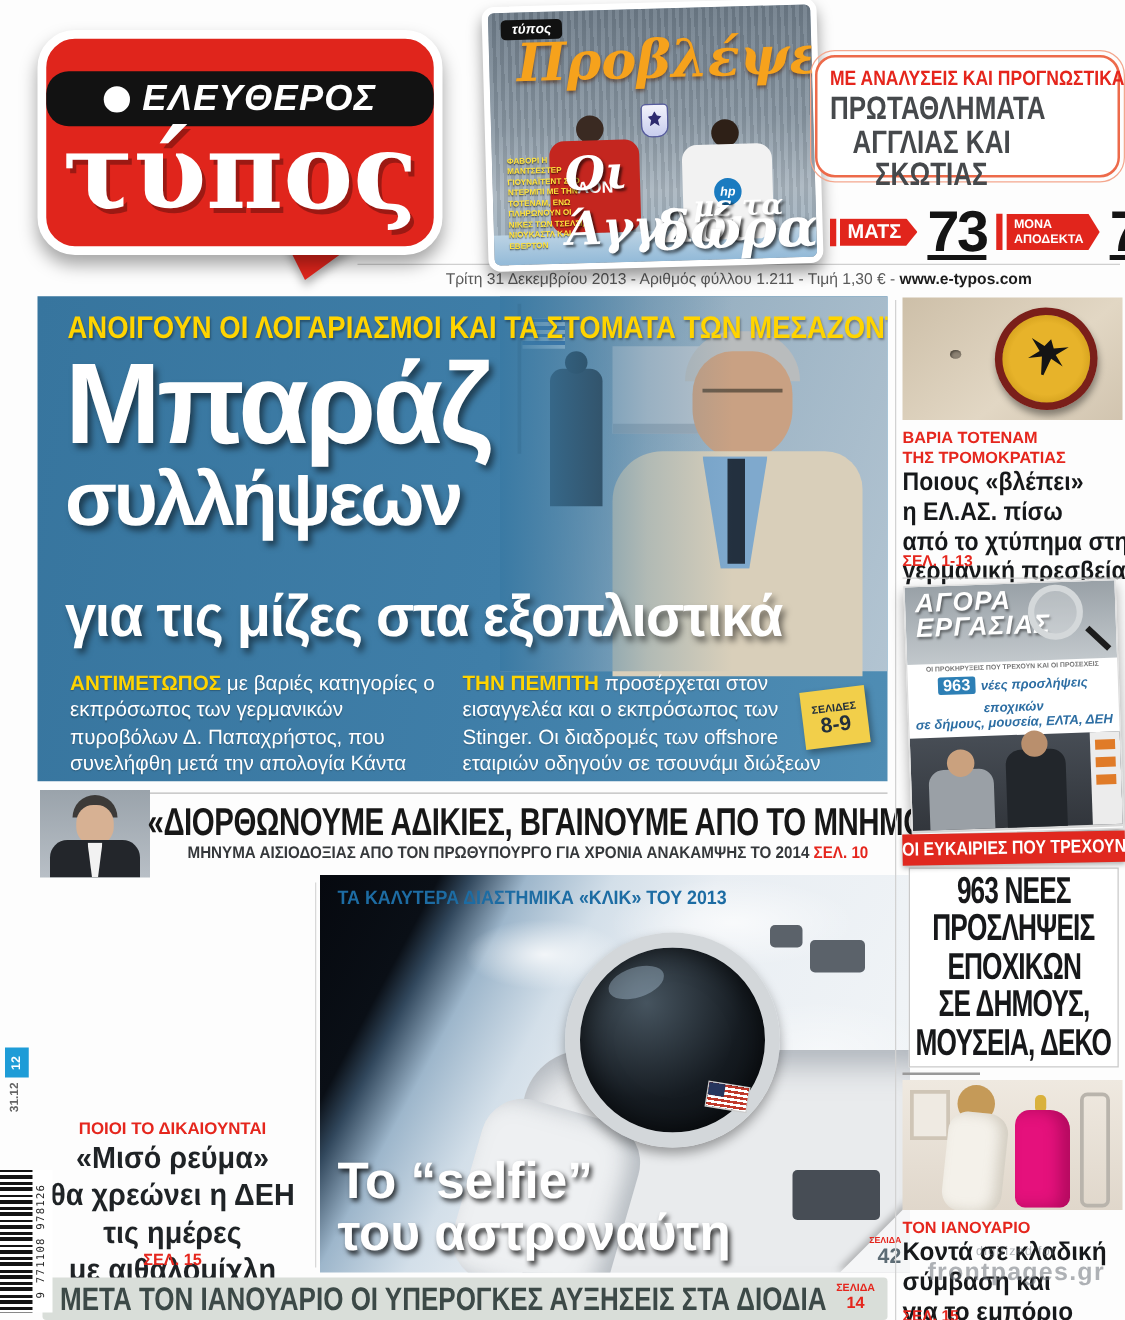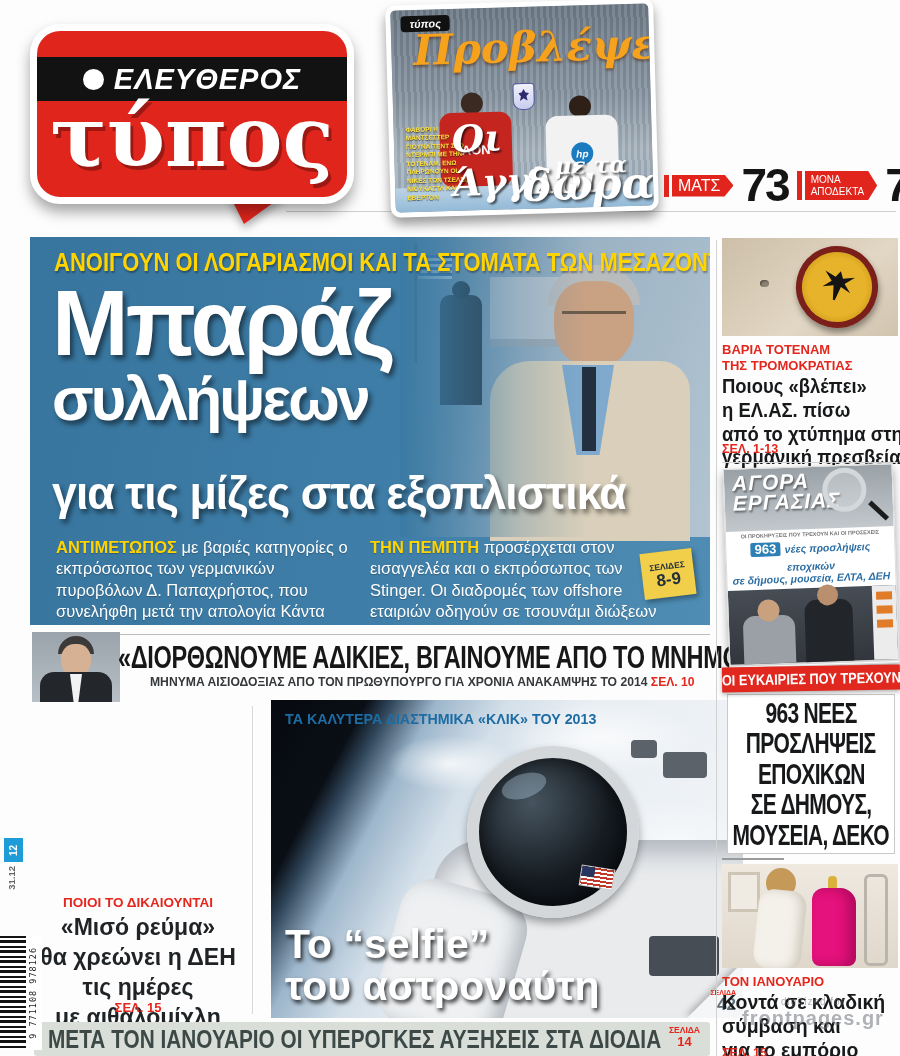--- a/index.html
+++ b/index.html
@@ -6,21 +6,21 @@
   .page{position:relative;width:900px;height:1056px;background:#fdfdfd;overflow:hidden;
         font-family:"Liberation Sans",sans-serif;}
 
   
   .logo{position:absolute;left:30px;top:24px;width:310px;height:166px;background:#e0251c;
         border:7px solid #fff;border-radius:30px;box-shadow:0 8px 14px rgba(0,0,0,.35);z-index:6;}
   .logo-tail{position:absolute;left:228px;top:192px;width:0;height:0;border-left:16px solid transparent;
         border-right:44px solid transparent;border-top:32px solid #e0251c;z-index:5;
         filter:drop-shadow(0 5px 4px rgba(0,0,0,.3));}
   .logo-bar{position:absolute;left:0;top:26px;width:100%;height:44px;background:#121212;
-        display:flex;align-items:center;justify-content:center;gap:10px;}
+        display:flex;align-items:center;justify-content:center;gap:10px;border-radius:18px;}
   .logo-dot{width:21px;height:21px;border-radius:50%;background:#fff;}
   .logo-top-text{color:#fff;font-weight:700;font-style:italic;font-size:29px;letter-spacing:1px;}
   .logo-main{position:absolute;left:0;right:0;top:62px;text-align:center;color:#fff;
         font-family:"DejaVu Serif",serif;font-weight:700;font-size:84px;line-height:1.05;
         text-shadow:3px 4px 0 rgba(0,0,0,.3);}
 
   
   .mag{position:absolute;left:388px;top:2px;width:258px;height:202px;border:5px solid #fff;border-radius:10px;
        transform:rotate(-1.6deg);box-shadow:0 7px 12px rgba(0,0,0,.4);overflow:hidden;z-index:3;background:#8795a1;}
   .mag-crowd{position:absolute;inset:0;
@@ -55,25 +55,25 @@
   
   .promo{position:absolute;left:652px;top:44px;width:244px;height:98px;border:2px solid #ed6a4a;border-radius:16px;
        outline:1px solid #f4a78e;outline-offset:3px;background:#fff;padding:8px 10px;box-sizing:border-box;z-index:4;}
   .promo-kicker{color:#e5251c;font-weight:700;font-size:16.5px;white-space:nowrap;transform:scaleX(.85);transform-origin:left;}
   .promo-l{color:#46494c;font-weight:700;font-size:26px;line-height:1.02;white-space:nowrap;
        transform:scaleX(.8);transform-origin:left;}
   .promo-l2{margin-left:18px;}  .promo-l3{margin-left:36px;}
   .stats{position:absolute;left:664px;top:166px;width:234px;display:flex;align-items:center;gap:8px;z-index:4;}
   .tagwrap{display:flex;align-items:stretch;gap:3px;}
   .tagbar{width:5px;background:#e1251c;}
-  .tag{background:#e1251c;color:#fff;font-weight:400;display:flex;flex-direction:column;justify-content:center;
+  .tag{background:#e1251c;color:#fff;font-weight:700;display:flex;flex-direction:column;justify-content:center;
        padding:3px 13px 3px 6px;clip-path:polygon(0 0,calc(100% - 9px) 0,100% 50%,calc(100% - 9px) 100%,0 100%);}
   .tag .one{font-size:16px;line-height:1;}
   .tag .two{font-size:10px;line-height:1.15;}
-  .stat-num{font-size:46px;font-weight:700;color:#141414;line-height:.85;letter-spacing:-2px;}
+  .stat-num{font-size:46px;font-weight:700;color:#141414;line-height:.85;letter-spacing:-2px;text-decoration:underline;}
 
   
   .rule-top{position:absolute;left:286px;top:211px;width:610px;height:1px;background:#cfcfcf;}
   .dateline{position:absolute;left:286px;top:216px;width:610px;text-align:center;font-size:12.5px;color:#5a5a5a;}
   .dateline b{color:#1c1c1c;}
 
   
   .lead{position:absolute;left:30px;top:237px;width:680px;height:388px;overflow:hidden;
        background:linear-gradient(100deg,#37759e 0%,#3f7ea8 55%,#4f8db4 100%);}
   .lead-photo{position:absolute;right:0;top:0;width:310px;height:300px;}
@@ -142,21 +142,21 @@
   .fig{position:absolute;border-radius:12px 12px 0 0;}
   .fig::before{content:"";position:absolute;left:50%;transform:translateX(-50%);top:-16px;width:22px;height:22px;
        border-radius:50%;background:inherit;}
   .dei-kicker{position:absolute;left:30px;top:895px;width:216px;text-align:center;color:#e5261d;font-weight:700;font-size:13.5px;}
   .dei-h{position:absolute;left:18px;top:912px;width:240px;text-align:center;color:#1f2326;font-weight:700;
        font-size:24.5px;line-height:1.22;transform:scaleX(.94);transform-origin:center;}
   .dei-page{position:absolute;left:30px;top:1000px;width:216px;text-align:center;color:#e5261d;font-weight:700;font-size:13px;}
   .divider-v2{position:absolute;left:252px;top:706px;width:1px;height:308px;background:#d8d8d8;}
 
   
-  .space{position:absolute;left:271px;top:700px;width:472px;height:318px;overflow:hidden;
+  .space{position:absolute;left:256px;top:700px;width:472px;height:318px;overflow:hidden;
        background:linear-gradient(118deg,#06090f 0%,#0a0f16 15%,#31475c 19%,#9db6cb 26%,#d3dfe9 37%,#e9eef3 50%,#f3f6f8 100%);}
   .space-clouds{position:absolute;inset:0;
        background:radial-gradient(90px 40px at 38% 20%,rgba(255,255,255,.8),transparent 70%),
                   radial-gradient(140px 50px at 70% 12%,rgba(255,255,255,.7),transparent 70%),
                   radial-gradient(120px 60px at 85% 45%,rgba(255,255,255,.5),transparent 70%);}
   .suit-torso{position:absolute;right:-20px;top:140px;width:330px;height:190px;background:#e9ebed;border-radius:50px 16px 0 0;
        box-shadow:inset 0 12px 24px rgba(125,135,145,.55);}
   .suit-arm{position:absolute;left:116px;top:186px;width:130px;height:150px;background:#eef0f2;border-radius:34px;
        transform:rotate(16deg);box-shadow:inset -10px 0 18px rgba(125,135,145,.5);}
   .gear{position:absolute;background:#5b626a;border-radius:4px;}
@@ -295,39 +295,48 @@
         <i></i>
       </div>
     <div class="mag-brand">τύπος</div>
     <div class="mag-title">Προβλέψεις</div>
     <div class="mag-note">ΦΑΒΟΡΙ Η ΜΑΝΤΣΕΣΤΕΡ ΓΙΟΥΝΑΪΤΕΝΤ ΣΤΟ ΝΤΕΡΜΠΙ ΜΕ ΤΗΝ ΤΟΤΕΝΑΜ, ΕΝΩ ΠΛΗΡΩΝΟΥΝ ΟΙ ΝΙΚΕΣ ΤΩΝ ΤΣΕΛΣΙ, ΝΙΟΥΚΑΣΤΛ ΚΑΙ ΕΒΕΡΤΟΝ</div>
     <div class="mag-h1">Οι Άγγλοι</div>
     <div class="mag-h2">με τα</div>
     <div class="mag-h3">δώρα</div>
   </div>
 
+  <div class="promo">
+    <div class="promo-kicker">ΜΕ ΑΝΑΛΥΣΕΙΣ ΚΑΙ ΠΡΟΓΝΩΣΤΙΚΑ</div>
+    <div class="promo-l">ΠΡΩΤΑΘΛΗΜΑΤΑ</div>
+    <div class="promo-l promo-l2">ΑΓΓΛΙΑΣ ΚΑΙ</div>
+    <div class="promo-l promo-l3">ΣΚΩΤΙΑΣ</div>
+  </div>
   <div class="stats">
     <div class="tagwrap">
       <span class="tagbar"></span>
       <span class="tag">
         <span class="one">ΜΑΤΣ</span>
       </span>
     </div>
     <span class="stat-num">73</span>
     <div class="tagwrap">
       <span class="tagbar"></span>
       <span class="tag">
         <span class="two">ΜΟΝΑ</span>
         <span class="two">ΑΠΟΔΕΚΤΑ</span>
       </span>
     </div>
     <span class="stat-num">7</span>
   </div>
 
   <div class="rule-top"></div>
+  <div class="dateline">
+    <span>Τρίτη 31 Δεκεμβρίου 2013 - Αριθμός φύλλου 1.211 - Τιμή 1,30 € - </span><b>www.e-typos.com</b>
+  </div>
 
   <div class="lead">
     <div class="lead-photo">
       <div class="lp-bg"></div>
       <div class="lp-building"></div>
       <div class="lp-pole"></div>
       <div class="lp-flag"></div>
       <div class="lp-soldier"></div>
       <div class="man-hair"></div>
       <div class="man-face"></div>

